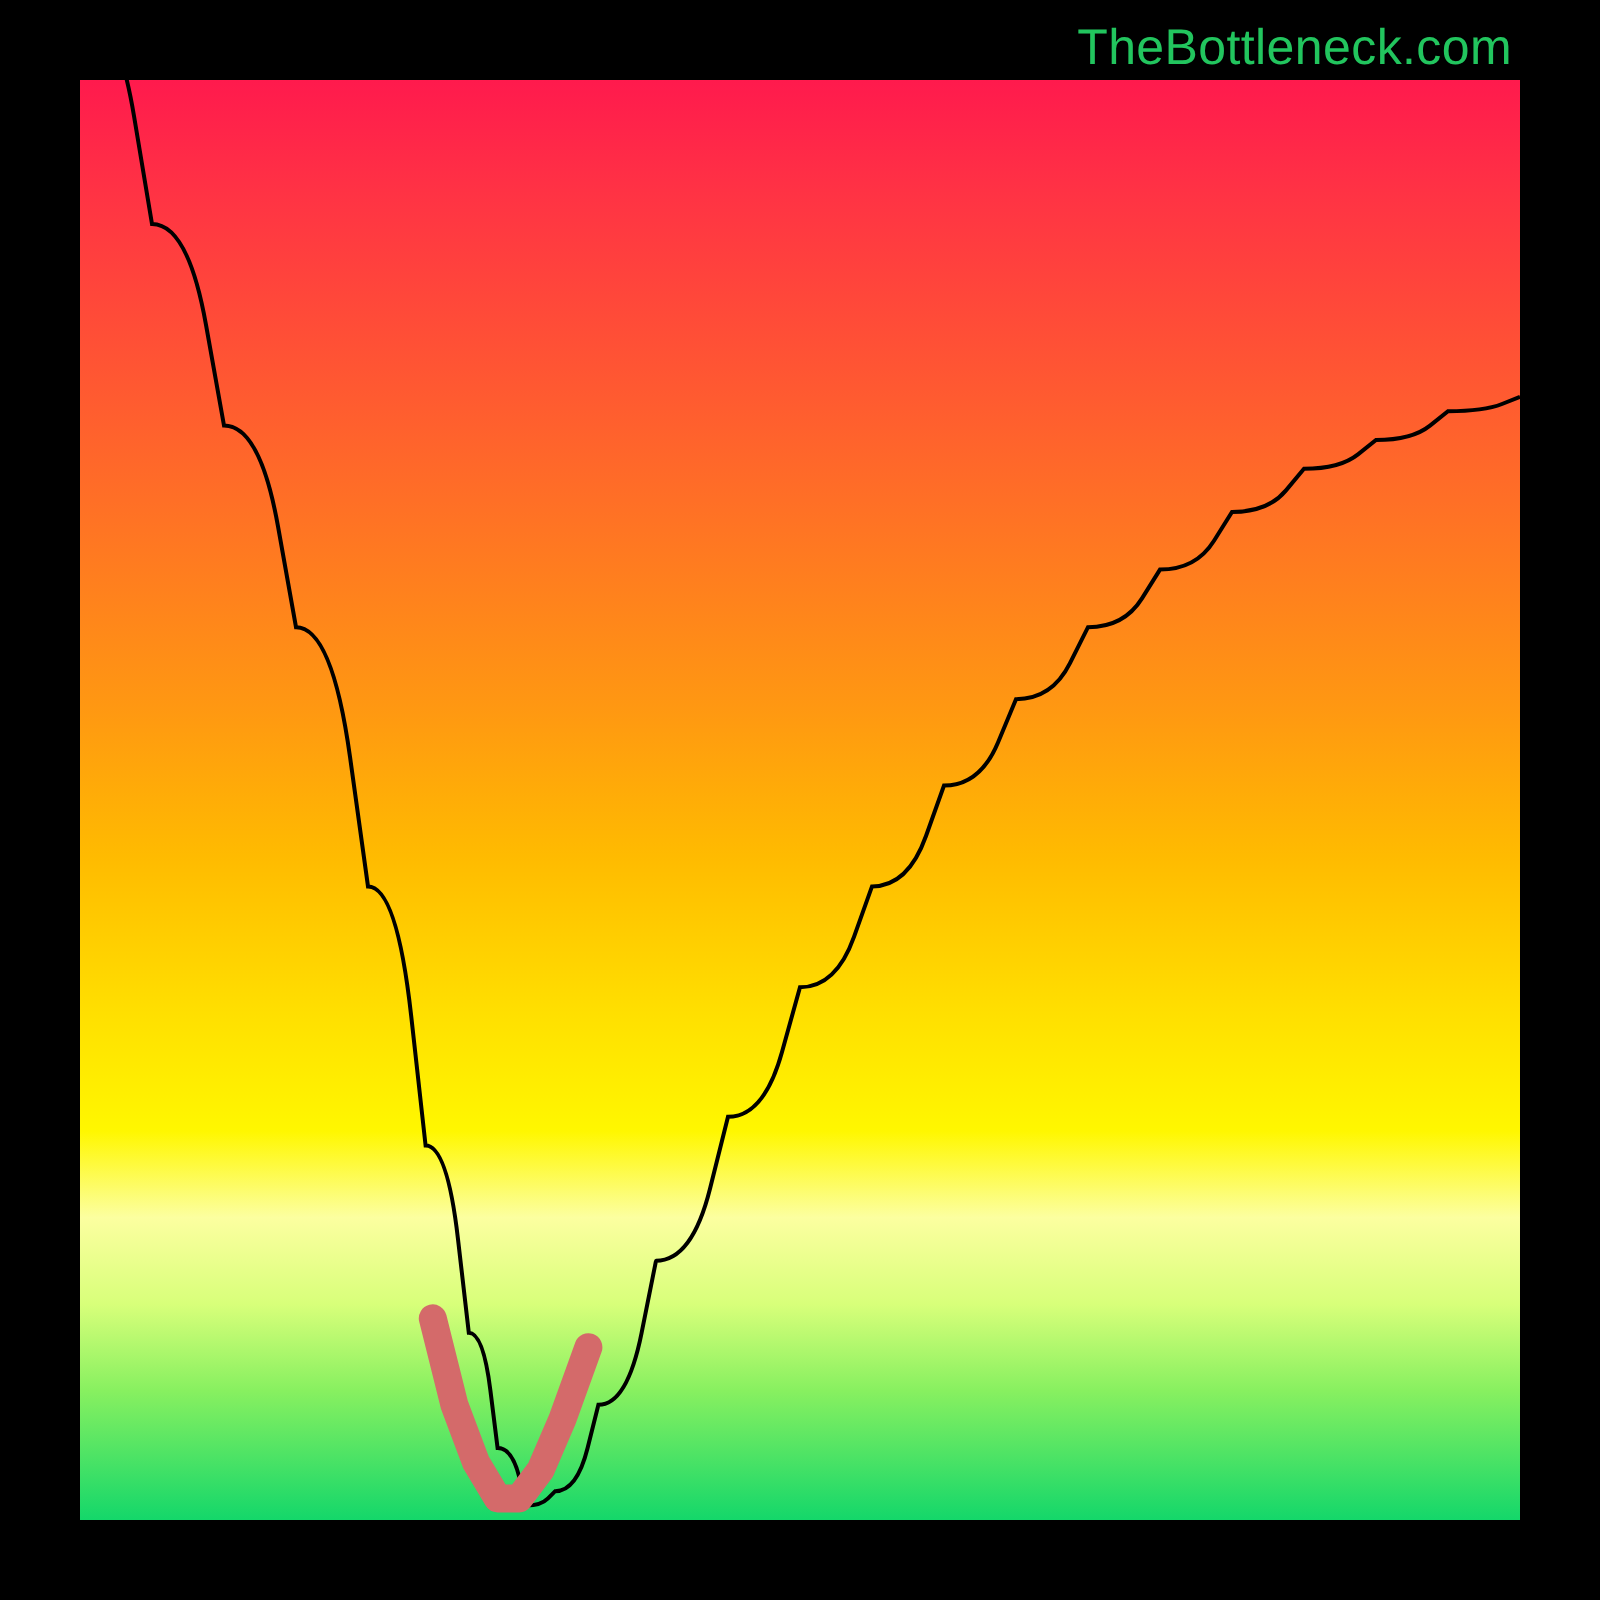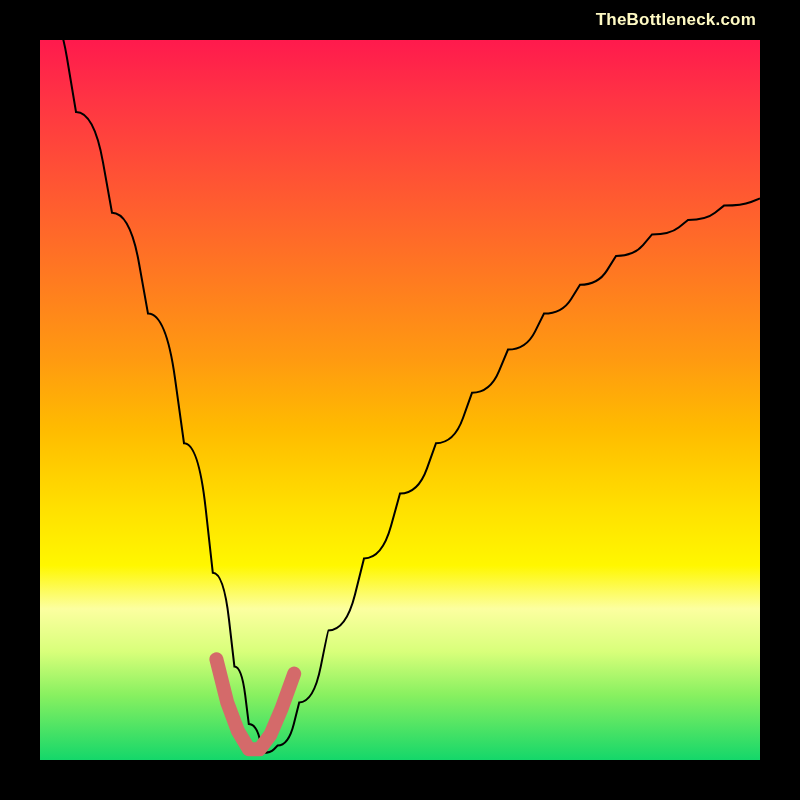--- a/index.html
+++ b/index.html
@@ -30,23 +30,23 @@
       #d8ff7a 85%,
       #88f060 91%,
       #14d76a 100%
     );
     overflow: hidden;
   }
   .watermark {
     position: absolute;
     top: 10px;
     right: 44px;
-    font-size: 17px;
-    color: #fef9c3;
-    font-weight: 700;
+    font-size: 25px;
+    color: #22c55e;
+    font-weight: 400;
     letter-spacing: 0.2px;
     z-index: 10;
   }
   svg.curve {
     position: absolute;
     left: 0;
     top: 0;
     width: 720px;
     height: 720px;
     overflow: visible;

